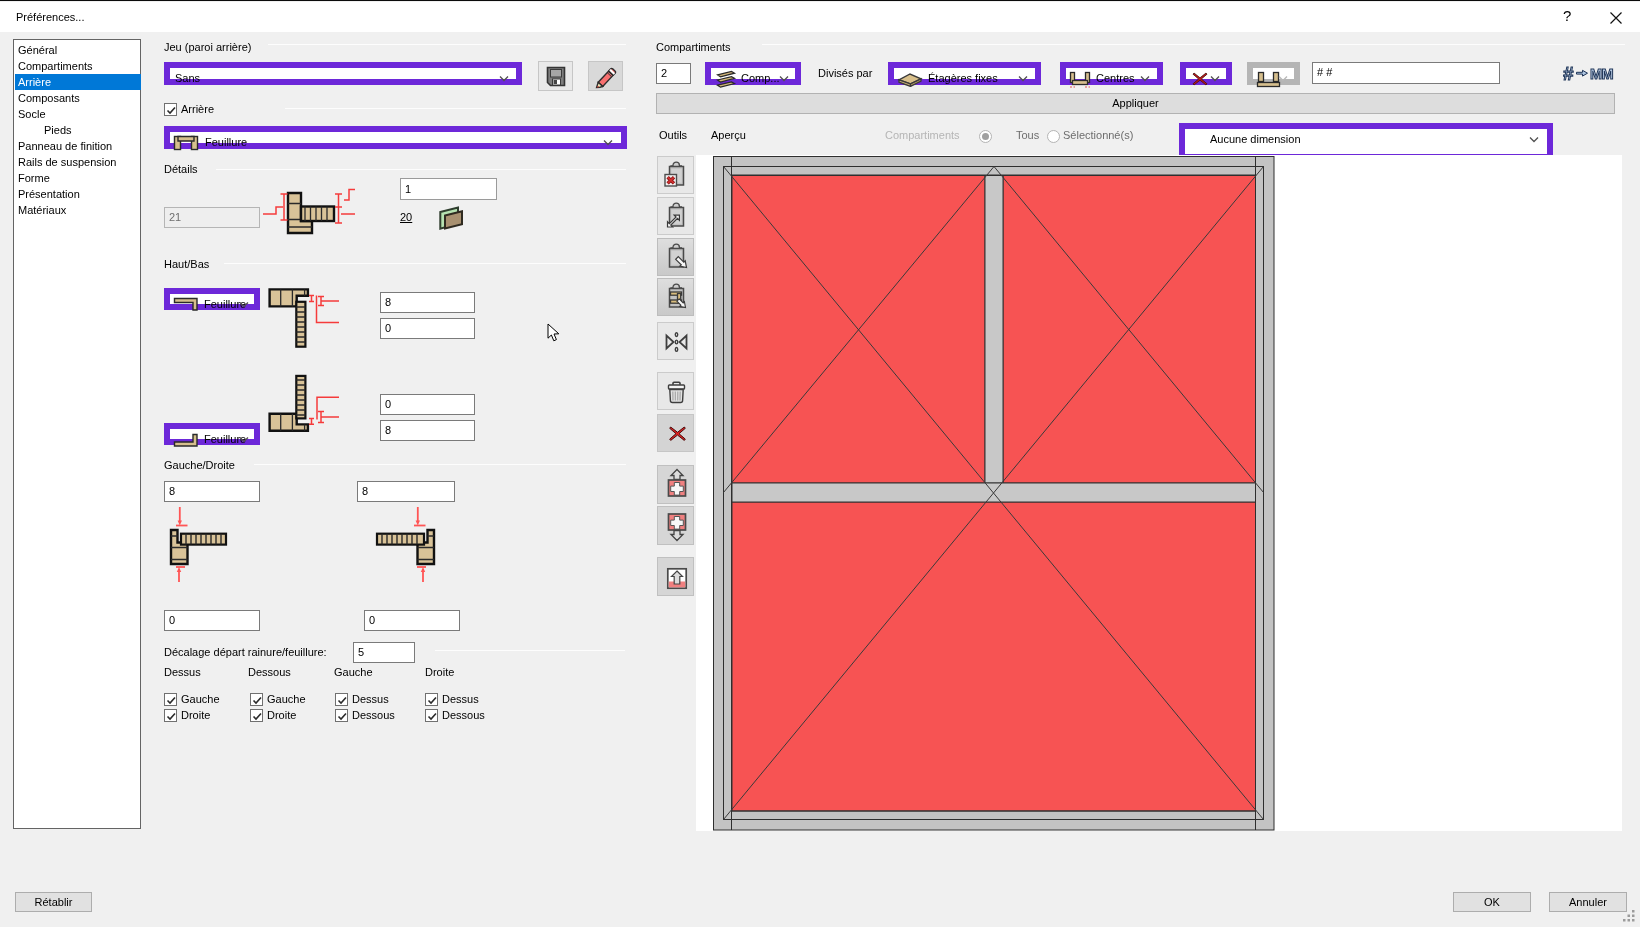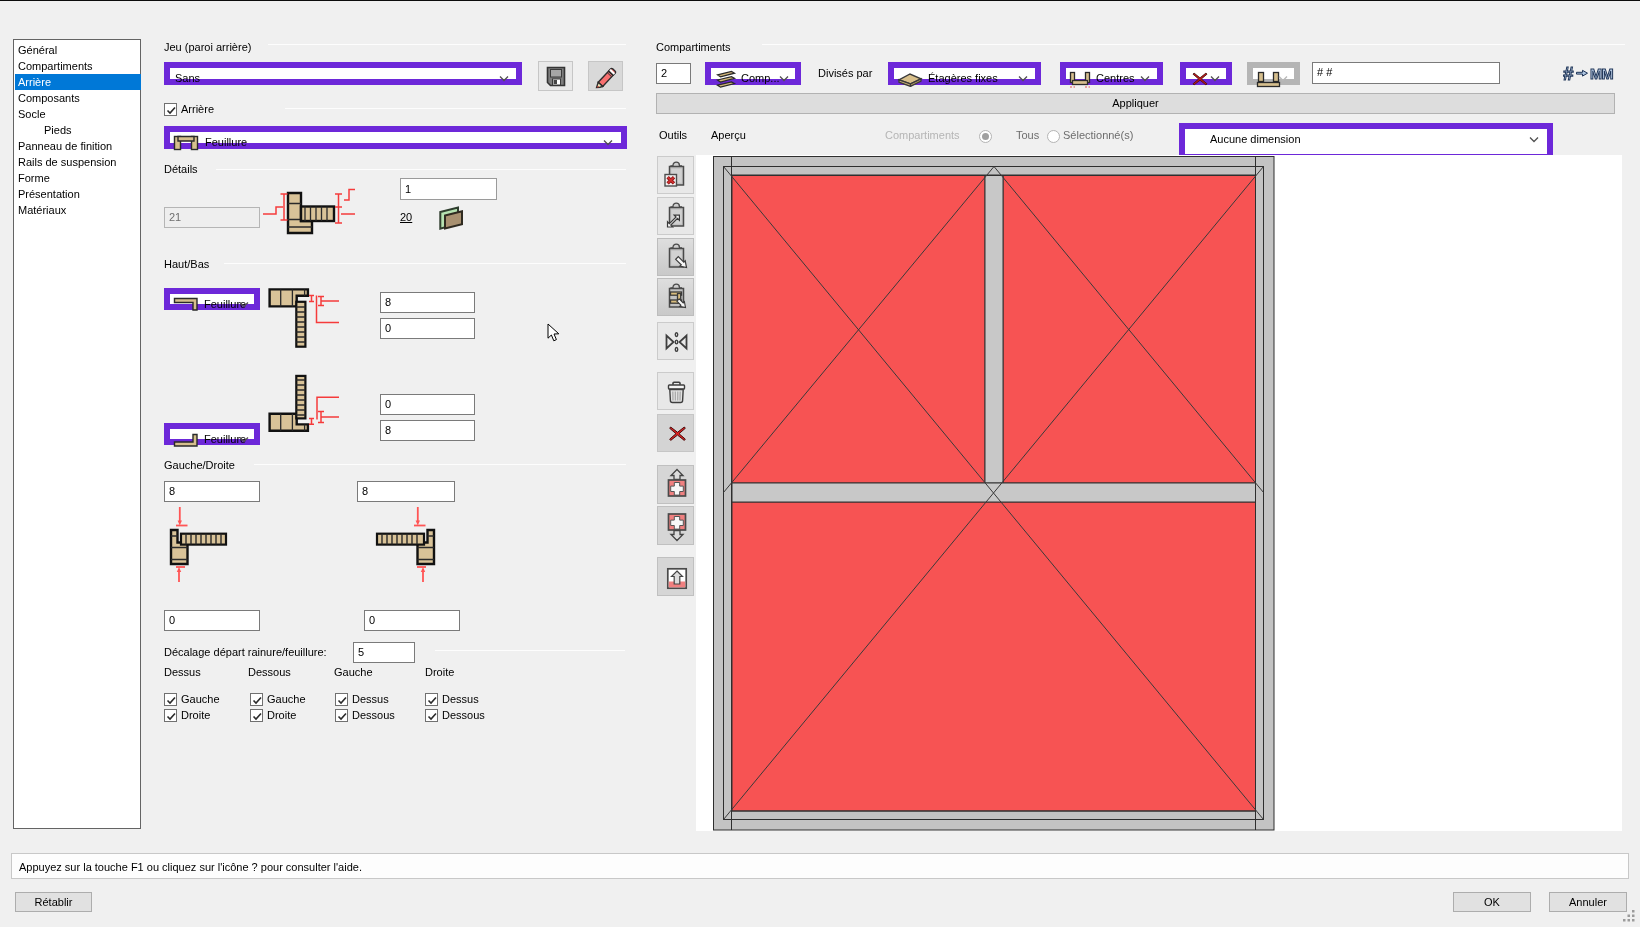--- a/index.html
+++ b/index.html
@@ -23,20 +23,27 @@
   .list{position:absolute;left:13px;top:38px;width:128px;height:790px;background:#fff;border:1px solid #646464;}
   .li{position:absolute;left:1px;width:126px;height:16px;line-height:16px;padding-left:3px;font-size:11px;white-space:nowrap;}
   .lisel{background:#0078d7;color:#fff;}
   .radio{position:absolute;width:13px;height:13px;border:1.5px solid #b4b4b4;border-radius:50%;background:#fff;}
   .radio .dot{position:absolute;left:2px;top:2px;width:7px;height:7px;border-radius:50%;background:#a0a0a0;}
 </style>
 </head>
 <body>
 <div class="w">
 
+  <div class="titlebar">
+    <div class="lbl" style="left:16px;top:9px;">Préférences...</div>
+    <div class="lbl" style="left:1563px;top:5px;font-size:15px;">?</div>
+    <svg class="abs" style="left:1608px;top:8px;" width="16" height="16" viewBox="0 0 16 16">
+        <path d="M2.5,2.5 L13.5,13.5 M13.5,2.5 L2.5,13.5" stroke="#111" stroke-width="1.2" fill="none"></path>
+      </svg>
+  </div>
 
   <div class="list" id="list">
     <div class="li" style="top:2px;">Général</div>
     <div class="li" style="top:18px;">Compartiments</div>
     <div class="li lisel" style="top:34px;">Arrière</div>
     <div class="li" style="top:50px;">Composants</div>
     <div class="li" style="top:66px;">Socle</div>
     <div class="li" style="top:82px;padding-left:29px;">Pieds</div>
     <div class="li" style="top:98px;">Panneau de finition</div>
     <div class="li" style="top:114px;">Rails de suspension</div>
@@ -466,23 +473,20 @@
     <rect x="27.5" y="11.5" width="540" height="653" fill="none" stroke="#2e2e2e" stroke-width="1"></rect>
 
     <g stroke="#3a3a3a" stroke-width="1" fill="none">
       <line x1="27.5" y1="11.5" x2="567.5" y2="664.5"></line>
       <line x1="567.5" y1="11.5" x2="27.5" y2="664.5"></line>
       <line x1="27.5" y1="337.5" x2="298" y2="11.5"></line>
       <line x1="567.5" y1="337.5" x2="298" y2="11.5"></line>
     </g>
   </svg>
 
-  <div class="abs" style="left:11px;top:852px;width:1618px;height:26px;background:#fdfdfd;border:1px solid #c8c8c8;">
-    <div class="lbl" style="left:7px;top:7px;font-size:11px;">Appuyez sur la touche F1 ou cliquez sur l'icône ? pour consulter l'aide.</div>
-  </div>
   <div class="btn" style="left:15px;top:891px;width:77px;height:20px;line-height:18px;">Rétablir</div>
   <div class="btn" style="left:1453px;top:891px;width:78px;height:20px;line-height:18px;">OK</div>
   <div class="btn" style="left:1549px;top:891px;width:78px;height:20px;line-height:18px;">Annuler</div>
 
   <svg class="abs" style="left:1622px;top:908px;" width="14" height="14" viewBox="0 0 14 14">
     <g fill="#9b9b9b">
       <rect x="10" y="1" width="2.5" height="2.5"></rect>
       <rect x="5.5" y="5.5" width="2.5" height="2.5"></rect>
         <rect x="10" y="5.5" width="2.5" height="2.5"></rect>
       <rect x="1" y="10" width="2.5" height="2.5"></rect>

